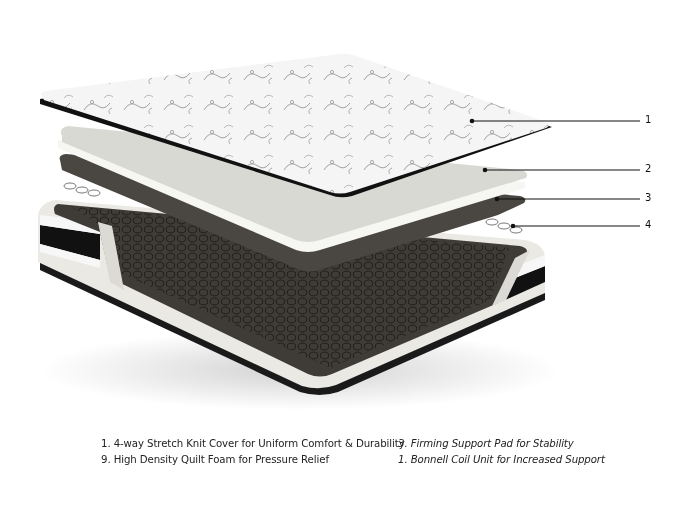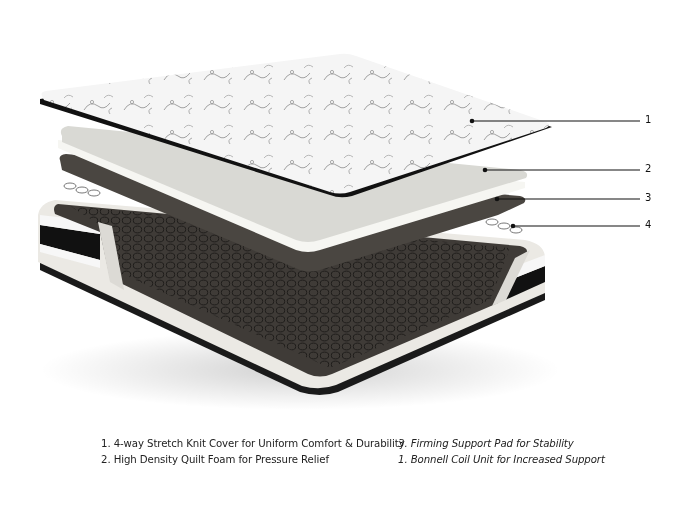--- a/index.html
+++ b/index.html
@@ -90,18 +90,18 @@
   </g>
 </svg>
 
 <span class="callout-num" style="left:645px; top:114px;">1</span>
 <span class="callout-num" style="left:645px; top:163px;">2</span>
 <span class="callout-num" style="left:645px; top:192px;">3</span>
 <span class="callout-num" style="left:645px; top:219px;">4</span>
 
 <div class="legend legend-left">
   <div>1.  4-way Stretch Knit Cover for Uniform Comfort &amp; Durability</div>
-  <div>2. High Density Quilt Foam for Pressure Relief</div>
+  <div>9. High Density Quilt Foam for Pressure Relief</div>
 </div>
 <div class="legend legend-right">
   <div>3. Firming Support Pad for Stability</div>
   <div>1. Bonnell Coil Unit for Increased Support</div>
 </div>
 
 </body></html>

